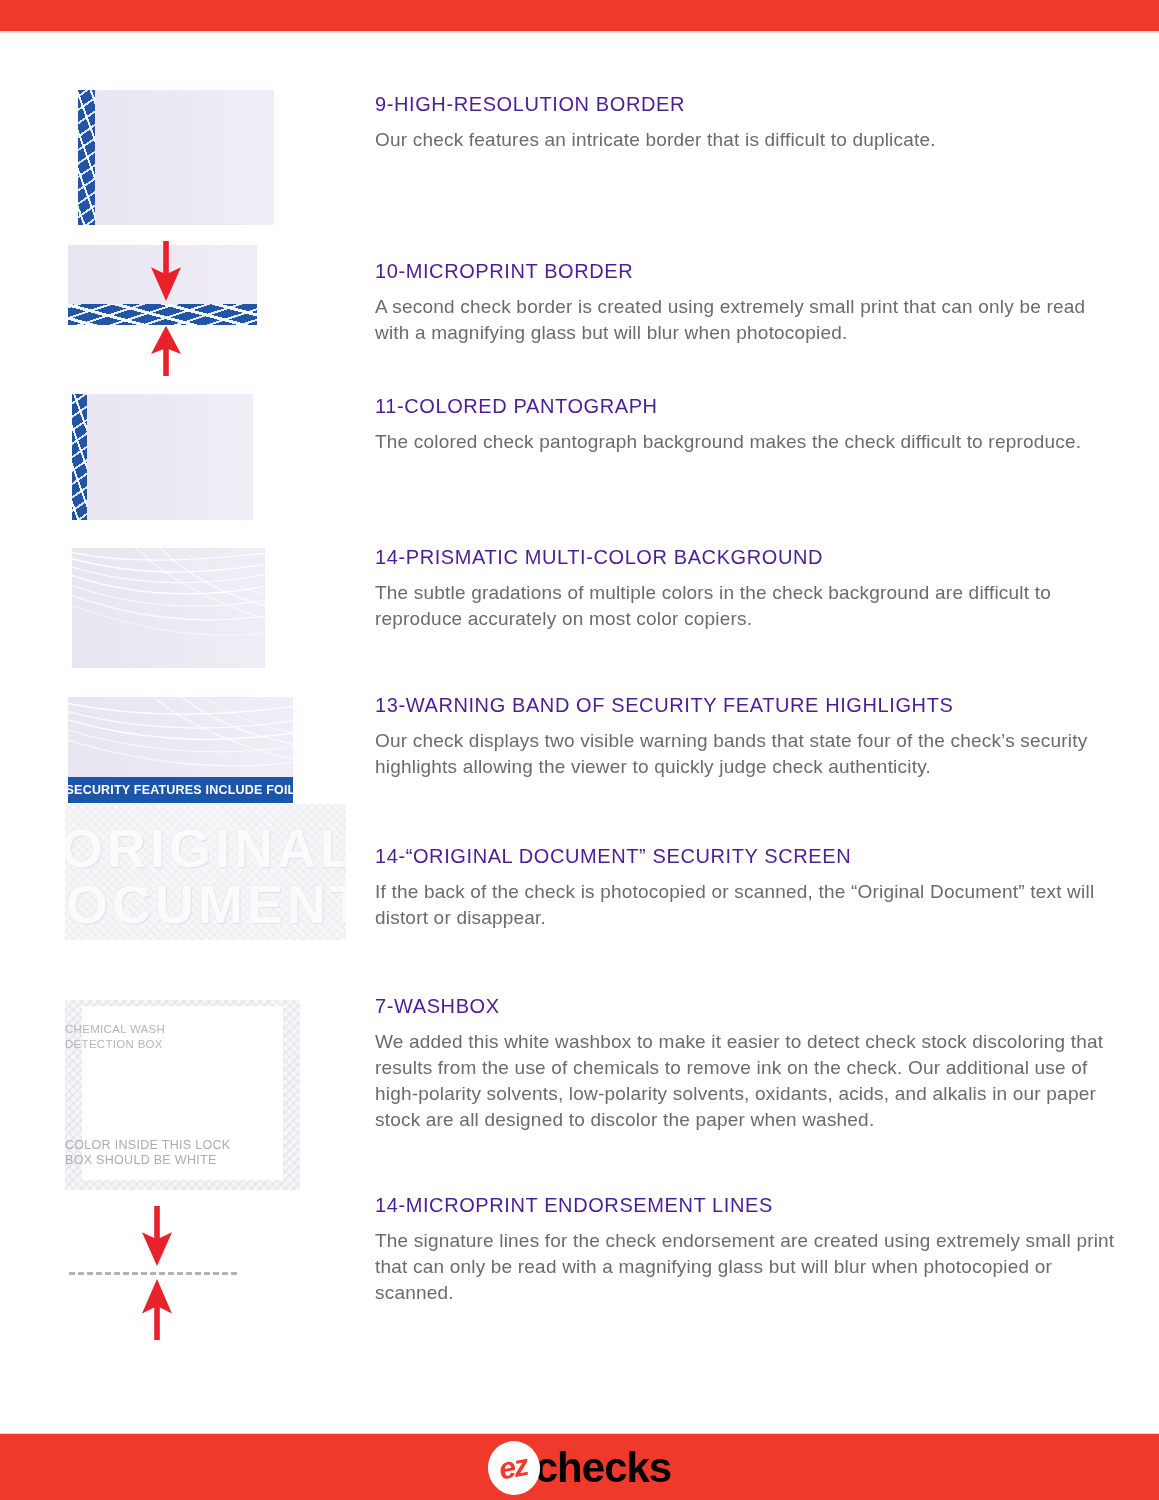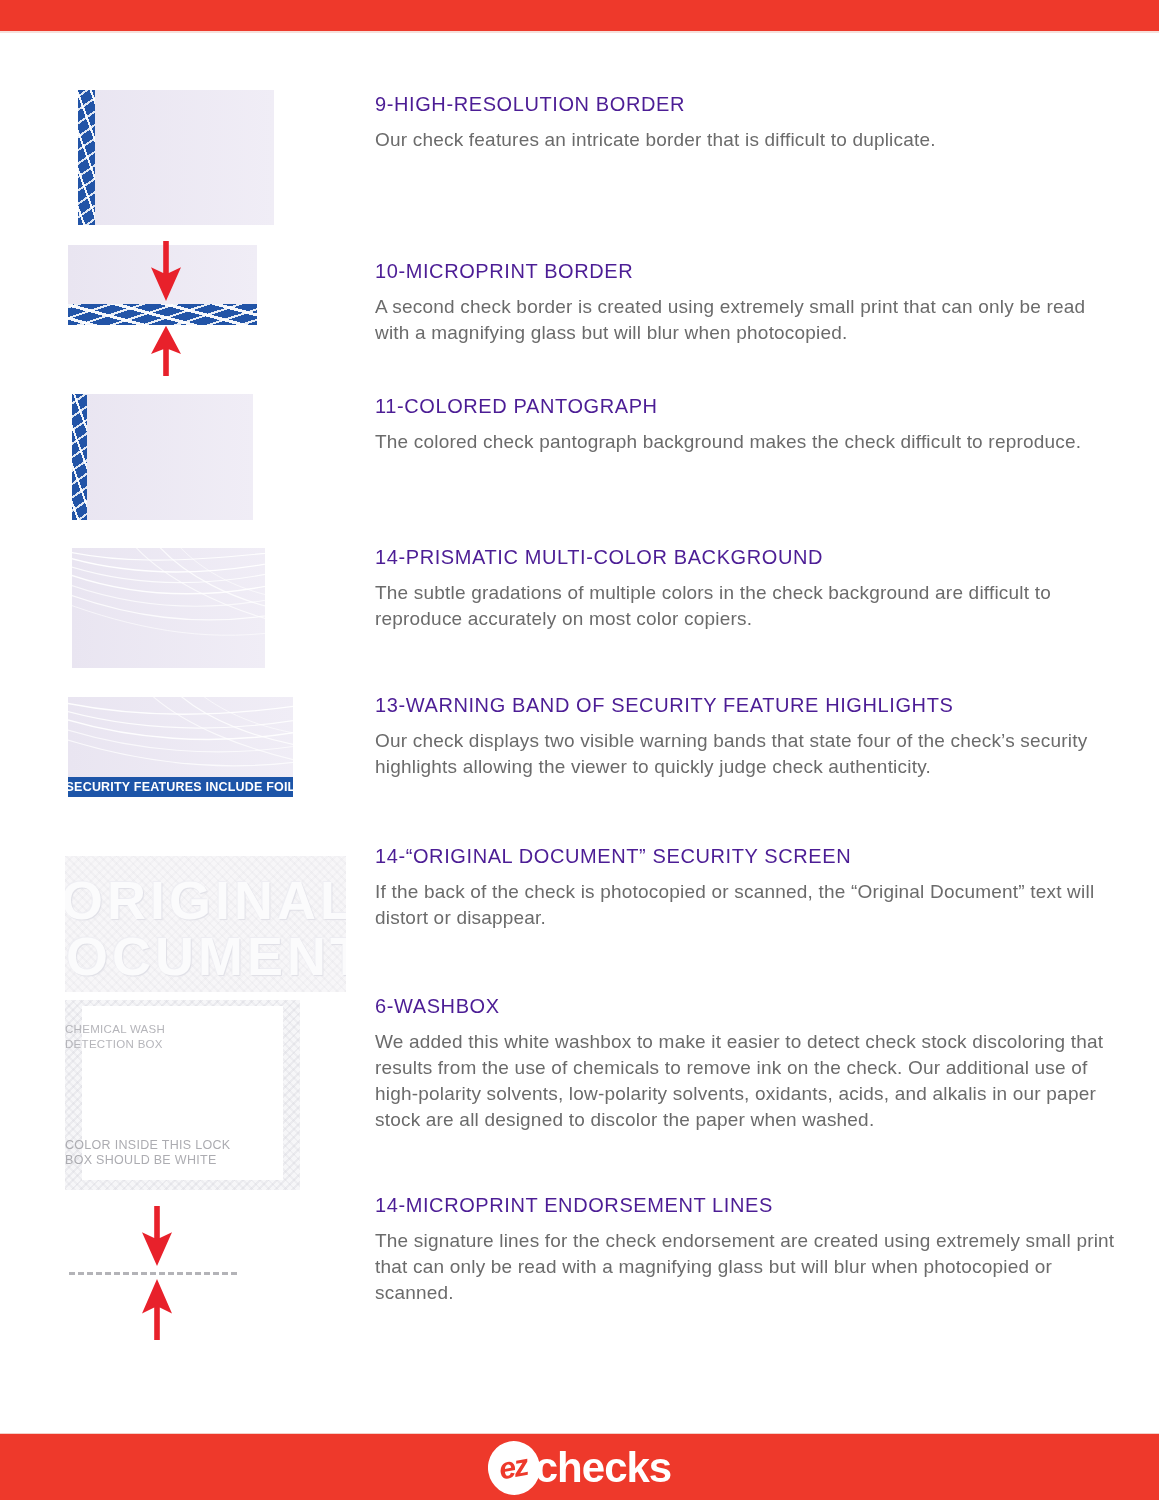--- a/index.html
+++ b/index.html
@@ -22,21 +22,21 @@
   .ez-circle{
     width:52px;height:54px;background:#ffffff;border-radius:50%;
     display:flex;align-items:center;justify-content:center;
     transform:rotate(-10deg);flex:none;
   }
   .ez{
     color:#EE392B;font-size:30px;font-weight:bold;font-style:italic;
     letter-spacing:-2px;transform:translate(-1px,-1px);
   }
   .checks{
-    color:#ffffff;font-size:42px;font-weight:bold;letter-spacing:-1px;
+    color:#000000;font-size:42px;font-weight:bold;letter-spacing:-1px;
     margin-left:-5px;
   }
   
   .sec{position:absolute;left:375px;width:740px;}
   .h{
     margin:0;font-size:20px;font-weight:normal;line-height:24px;
     color:#4c1d95;letter-spacing:0.6px;
   }
   .b{
     margin:11px 0 0 0;font-size:19px;line-height:26px;color:#6B6B6B;
@@ -64,27 +64,27 @@
       repeating-linear-gradient(15deg, rgba(255,255,255,0) 0 5px, rgba(255,255,255,.95) 5px 8px, rgba(255,255,255,0) 8px 13px),
       repeating-linear-gradient(-18deg, rgba(255,255,255,0) 0 4px, rgba(255,255,255,.9) 4px 6px, rgba(255,255,255,0) 6px 10px);
   }
   .arrow{position:absolute;width:32px;}
   .arrow svg{display:block;width:100%;height:100%;}
   .arrow.up{transform:scaleY(-1);}
   .img12{left:72px;top:548px;width:193px;height:120px;}
   .img13{left:68px;top:697px;width:225px;height:80px;}
   .lines-svg{position:absolute;left:0;top:0;width:100%;height:100%;}
   .band13{
-    position:absolute;left:68px;top:777px;width:225px;height:20px;
+    position:absolute;left:68px;top:777px;width:225px;height:26px;
     background:#1D55A8;color:#ffffff;font-size:12.5px;font-weight:bold;
     letter-spacing:0.2px;display:flex;align-items:center;justify-content:center;
     white-space:nowrap;
   }
   .img14{
-    left:65px;top:856px;width:281px;height:136px;overflow:hidden;
+    left:65px;top:804px;width:281px;height:136px;overflow:hidden;
     background-color:#F7F6F8;
     background-image:
       repeating-linear-gradient(45deg, rgba(190,190,200,0.10) 0 2px, rgba(0,0,0,0) 2px 6px),
       repeating-linear-gradient(-45deg, rgba(190,190,200,0.08) 0 2px, rgba(0,0,0,0) 2px 6px);
   }
   .screen-line{
     font-size:54px;font-weight:bold;line-height:60px;letter-spacing:4px;
     color:#FBFBFC;white-space:nowrap;
     text-shadow:1px 1px 1px #DFDFE6, -1px -1px 1px #EDEDF2;
   }
@@ -226,21 +226,21 @@
     <h2 class="h">13-WARNING BAND OF SECURITY FEATURE HIGHLIGHTS</h2>
     <p class="b">Our check displays two visible warning bands that state four of the check’s security highlights allowing the viewer to quickly judge check authenticity.</p>
   </section>
 
   <section class="sec" style="top:844px">
     <h2 class="h">14-“ORIGINAL DOCUMENT” SECURITY SCREEN</h2>
     <p class="b">If the back of the check is photocopied or scanned, the “Original Document” text will distort or disappear.</p>
   </section>
 
   <section class="sec" style="top:994px">
-    <h2 class="h">6-WASHBOX</h2>
+    <h2 class="h">7-WASHBOX</h2>
     <p class="b">We added this white washbox to make it easier to detect check stock discoloring that results from the use of chemicals to remove ink on the check. Our additional use of high-polarity solvents, low-polarity solvents, oxidants, acids, and alkalis in our paper stock are all designed to discolor the paper when washed.</p>
   </section>
 
   <section class="sec" style="top:1193px">
     <h2 class="h">14-MICROPRINT ENDORSEMENT LINES</h2>
     <p class="b">The signature lines for the check endorsement are created using extremely small print that can only be read with a magnifying glass but will blur when photocopied or scanned.</p>
   </section>
 
   <div class="footer">
     <div class="logo">

